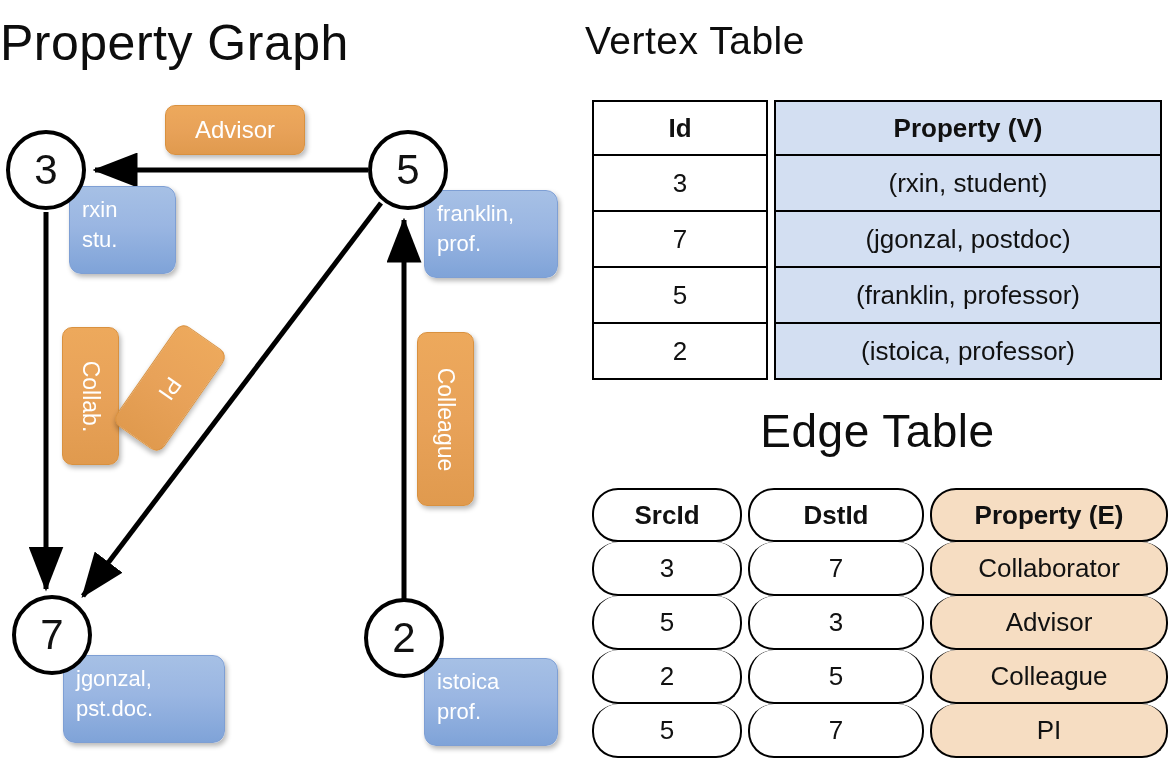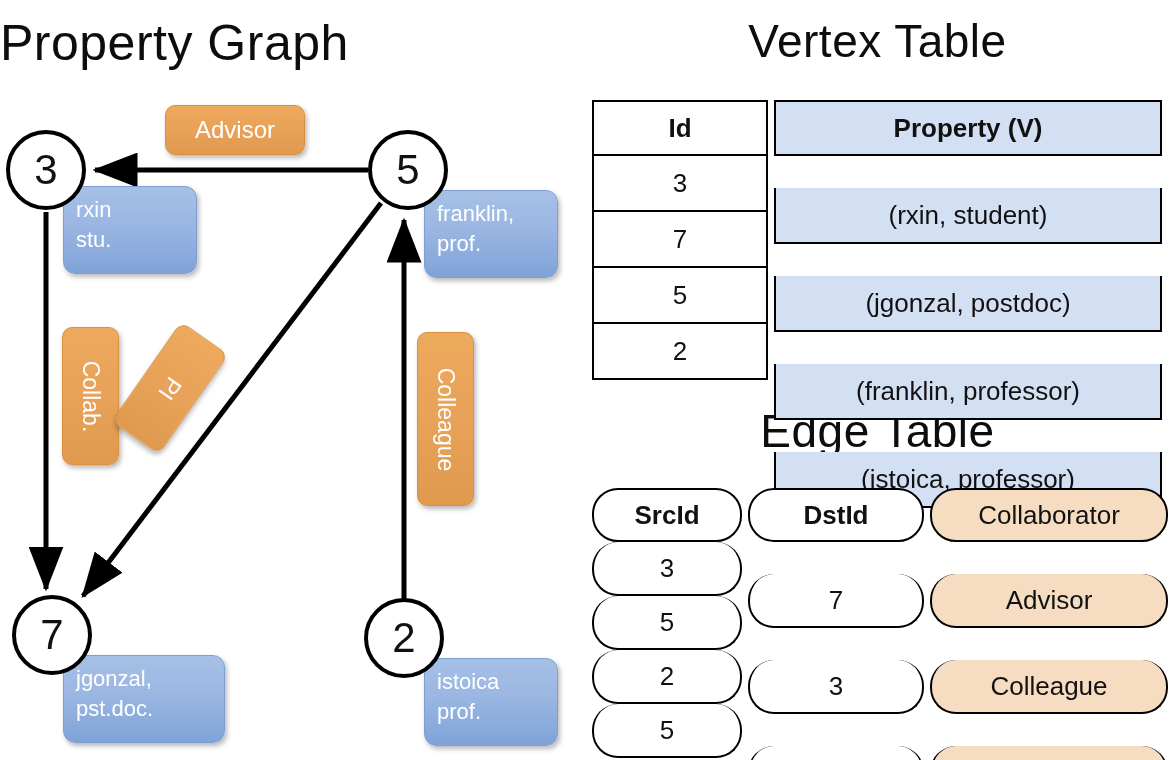--- a/index.html
+++ b/index.html
@@ -26,22 +26,22 @@
     white-space: nowrap;
   }
   #title-property-graph {
     left: 0; top: 14px; width: 585px;
     text-align: left;
     font-size: 50px;
     line-height: 58px;
   }
   #title-vertex-table {
     left: 585px; top: 14px; width: 585px;
-    text-align: center;
-    font-size: 46px;
+    text-align: left;
+    font-size: 39px;
     line-height: 54px;
   }
   #title-edge-table {
     left: 585px; top: 404px; width: 585px;
     text-align: center;
     font-size: 46px;
     line-height: 54px;
   }
 
   
@@ -86,21 +86,21 @@
     background: linear-gradient(to bottom, #a6c0e5 0%, #9ab6e2 45%, #7fa3d8 100%);
     border: 1px solid #7e9fd4;
     color: #ffffff;
     font-size: 22px;
     line-height: 30px;
     padding: 8px 12px;
     box-shadow: 2px 3px 5px rgba(0,0,0,0.28);
     font-family: "Liberation Sans", sans-serif;
     font-weight: 400;
   }
-  #prop-rxin     { left: 63px;  top: 186px; width: 134px; height: 88px; }
+  #prop-rxin     { left: 69px;  top: 186px; width: 107px; height: 88px; }
   #prop-franklin { left: 424px; top: 190px; width: 134px; height: 88px; }
   #prop-jgonzal  { left: 63px;  top: 655px; width: 162px; height: 88px; }
   #prop-istoica  { left: 424px; top: 658px; width: 134px; height: 88px; }
 
   
   .edge-label {
     position: absolute;
     box-sizing: border-box;
     border-radius: 10px;
     background: linear-gradient(to bottom, #eda95c 0%, #e8a259 50%, #e09a4e 100%);
@@ -145,21 +145,21 @@
 
   
   .tbl {
     position: absolute;
     display: flex;
   }
   .tbl-col {
     display: flex;
     flex-direction: column;
   }
-  .tbl-col + .tbl-col { margin-left: 6px; gap: 32px; }
+  .tbl-col + .tbl-col { margin-left: 6px; }
 
   .cell {
     box-sizing: border-box;
     border: 2px solid #000;
     display: flex;
     align-items: center;
     justify-content: center;
     font-family: "Liberation Sans", sans-serif;
     font-weight: 300;
     font-size: 26px;
@@ -280,18 +280,19 @@
     <div class="cell">5</div>
   </div>
   <div class="tbl-col col-dst">
     <div class="cell header">DstId</div>
     <div class="cell">7</div>
     <div class="cell">3</div>
     <div class="cell">5</div>
     <div class="cell">7</div>
   </div>
   <div class="tbl-col col-prop">
+    <div class="cell header eprop">Property (E)</div>
     <div class="cell eprop">Collaborator</div>
     <div class="cell eprop">Advisor</div>
     <div class="cell eprop">Colleague</div>
     <div class="cell eprop">PI</div>
   </div>
 </div>
 
 </body></html>

